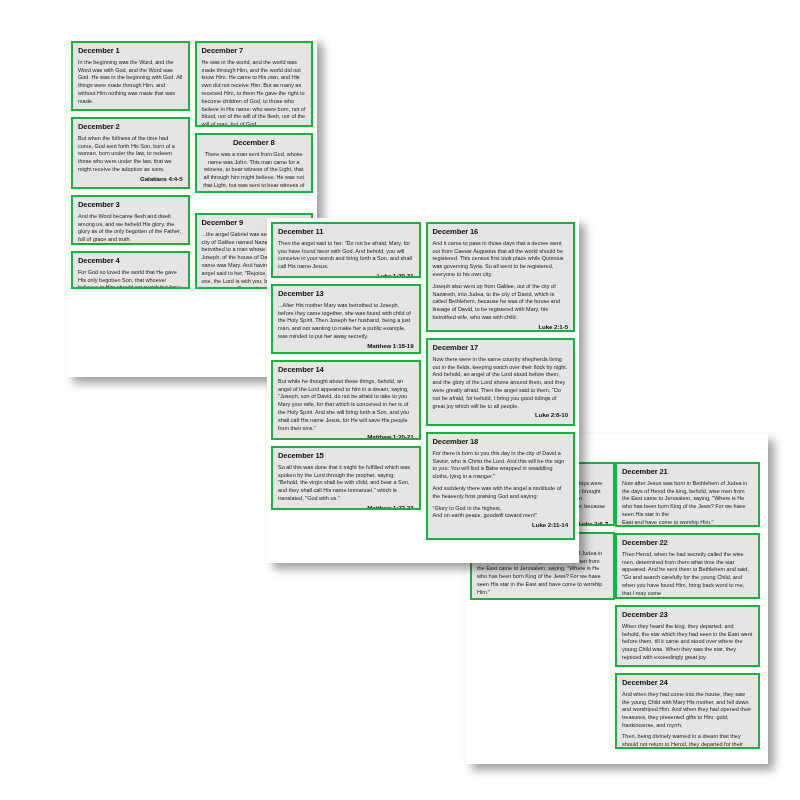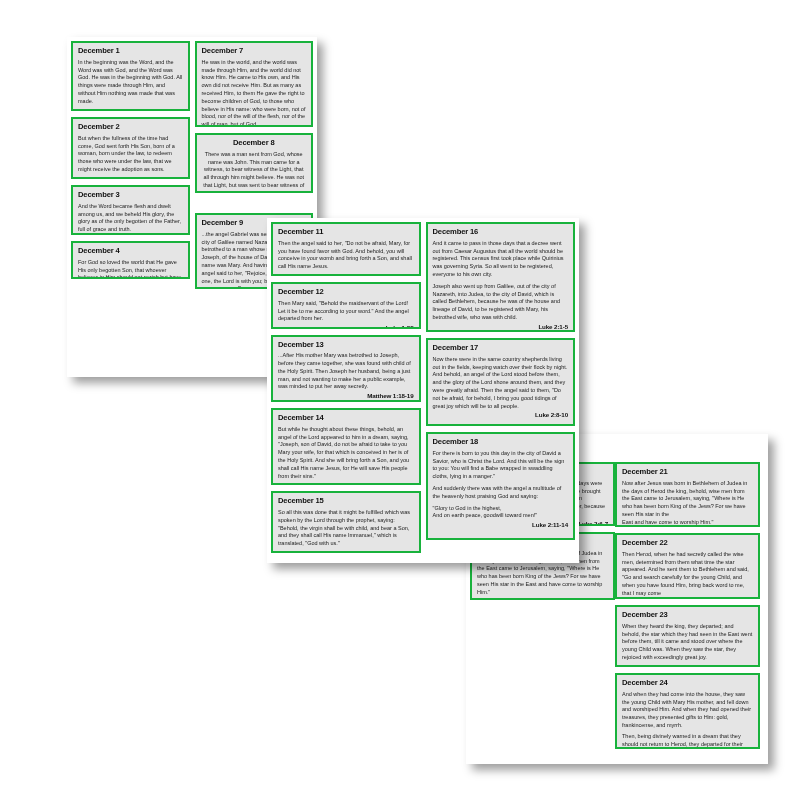--- a/index.html
+++ b/index.html
@@ -85,21 +85,21 @@
 <div id="stage">
 
   <div class="sheet z1" id="sheet-1">
     <div class="sheet-cols">
       <div class="col">
         <div class="card" style="height:70px;">
           <div class="card-title">December 1</div>
           <div class="card-body">In the beginning was the Word, and the Word was with God, and the Word was God. He was in the beginning with God. All things were made through Him, and without Him nothing was made that was made.</div>
           <div class="card-ref">John 1:1-3</div>
         </div>
-        <div class="card" style="height:62px;">
+        <div class="card" style="height:72px;">
           <div class="card-title">December 2</div>
           <div class="card-body">But when the fullness of the time had come, God sent forth His Son, born of a woman, born under the law, to redeem those who were under the law, that we might receive the adoption as sons.</div>
           <div class="card-ref">Galatians 4:4-5</div>
         </div>
         <div class="card" style="height:50px;">
           <div class="card-title">December 3</div>
           <div class="card-body">And the Word became flesh and dwelt among us, and we beheld His glory, the glory as of the only begotten of the Father, full of grace and truth.</div>
           <div class="card-ref">John 1:14</div>
         </div>
         <div class="card" style="height:38px;">
@@ -172,25 +172,20 @@
     </div>
   </div>
 
   <div class="sheet z3" id="sheet-2">
     <div class="sheet-cols">
       <div class="col">
         <div class="card" style="height:56px;">
           <div class="card-title">December 11</div>
           <div class="card-body">Then the angel said to her, "Do not be afraid, Mary, for you have found favor with God. And behold, you will conceive in your womb and bring forth a Son, and shall call His name Jesus.</div>
           <div class="card-ref">Luke 1:30-31</div>
-        </div>
-        <div class="card" style="height:48px;">
-          <div class="card-title">December 12</div>
-          <div class="card-body">Then Mary said, "Behold the maidservant of the Lord! Let it be to me according to your word." And the angel departed from her.</div>
-          <div class="card-ref">Luke 1:38</div>
         </div>
         <div class="card" style="height:70px;">
           <div class="card-title">December 13</div>
           <div class="card-body">...After His mother Mary was betrothed to Joseph, before they came together, she was found with child of the Holy Spirit. Then Joseph her husband, being a just man, and not wanting to make her a public example, was minded to put her away secretly.</div>
           <div class="card-ref">Matthew 1:18-19</div>
         </div>
         <div class="card" style="height:80px;">
           <div class="card-title">December 14</div>
           <div class="card-body">But while he thought about these things, behold, an angel of the Lord appeared to him in a dream, saying, "Joseph, son of David, do not be afraid to take to you Mary your wife, for that which is conceived in her is of the Holy Spirit. And she will bring forth a Son, and you shall call His name Jesus, for He will save His people from their sins."</div>
           <div class="card-ref">Matthew 1:20-21</div>

